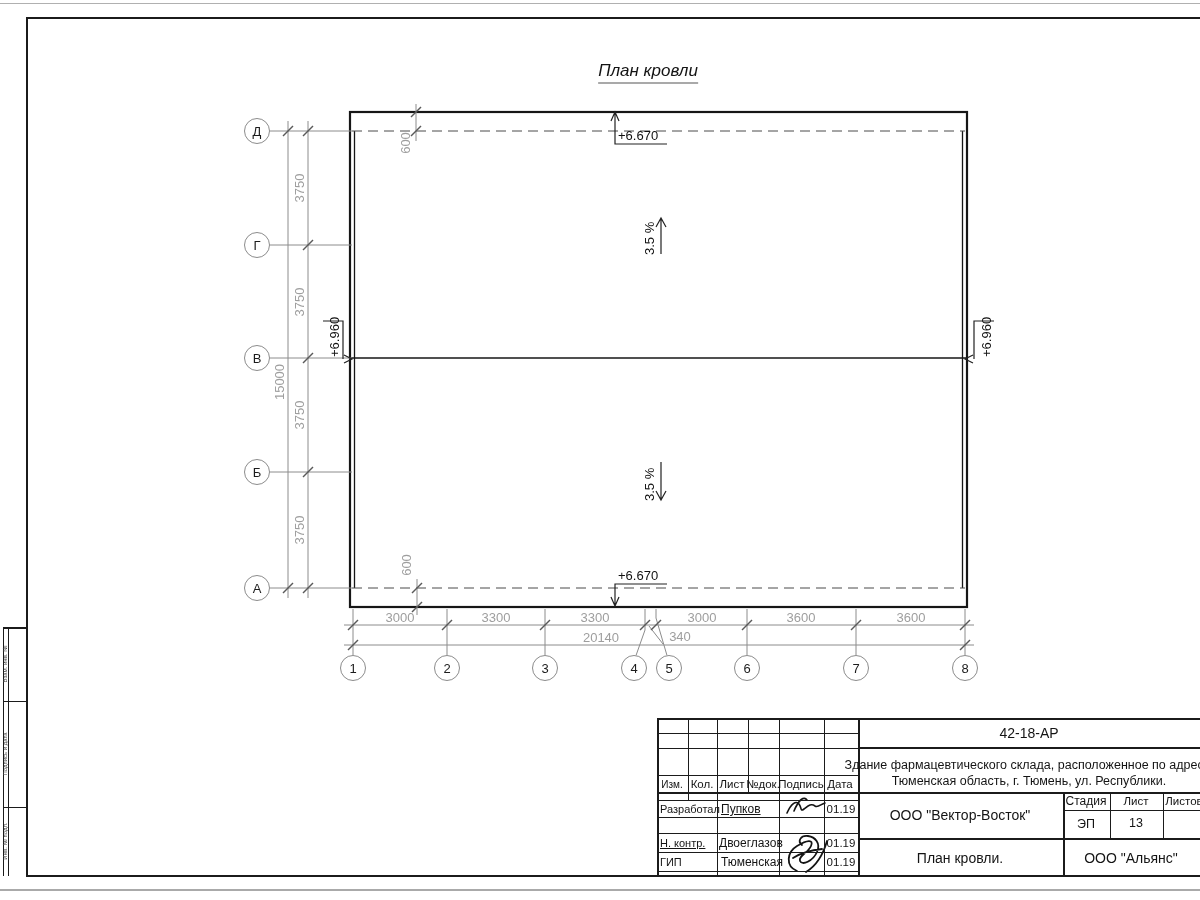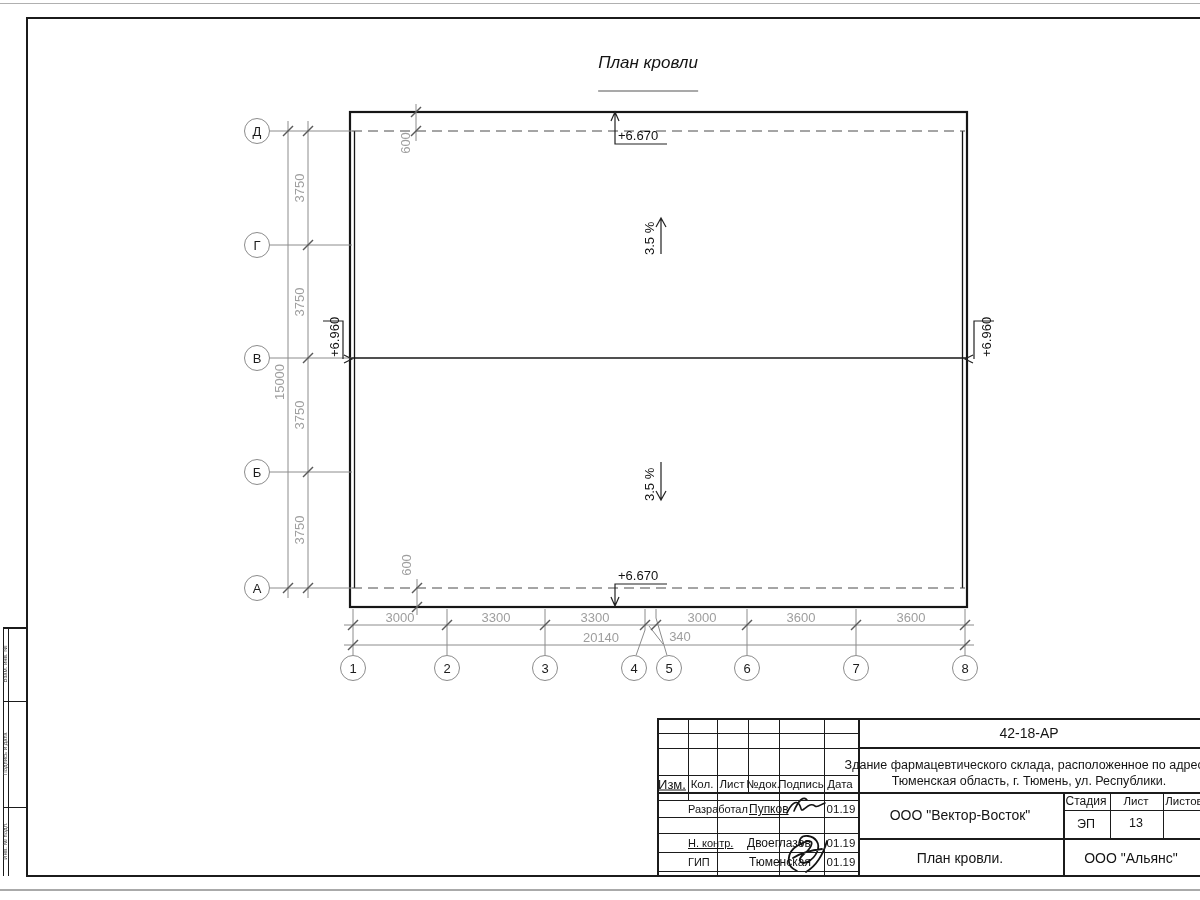--- a/index.html
+++ b/index.html
@@ -3,26 +3,26 @@
 <meta charset="utf-8">
 <style>
   html,body{margin:0;padding:0;background:#fff;}
   #page{position:relative;width:1200px;height:900px;background:#ffffff;overflow:hidden;
         font-family:"Liberation Sans",sans-serif;color:#111;}
   svg text{font-family:"Liberation Sans",sans-serif;}
   .hl,.vl{position:absolute;background:#1b1b1b;}
   .hl{height:1px;} .vl{width:1px;}
   .tx{position:absolute;white-space:nowrap;color:#141414;}
   .ctr{transform:translate(-50%,-50%);}
-  .lft{transform:translate(0,-50%);padding-left:28px;}
+  .lft{transform:translate(0,-50%);}
   .rot{transform:translate(-50%,-50%) rotate(-90deg);}
   .dimtext{fill:#9e9e9e;font-size:13px;}
   .axistext{fill:#1c1c1c;font-size:13px;}
   .marktext{fill:#111;font-size:13px;}
-  #maintitle{font-size:17px;font-style:italic;border-bottom:1px solid #555;padding-bottom:18px;}
+  #maintitle{font-size:17px;font-style:italic;border-bottom:1px solid #555;padding-bottom:2px;}
 </style>
 </head>
 <body>
 
 <div id="page">
 
   <div class="hl" style="left:0;top:3px;width:1200px;background:#b0b0b0;"></div>
   <div class="hl" style="left:0;top:889px;width:1200px;height:2px;background:#aaaaaa;"></div>
 
   <div class="vl" style="left:26px;top:17px;height:860px;width:2px;"></div>
@@ -214,21 +214,21 @@
   <div class="hl" style="left:858px;top:838px;width:342px;height:2px;"></div>
   <div class="vl" style="left:1063px;top:792px;height:85px;width:2px;"></div>
   <div class="vl" style="left:1110px;top:792px;height:46px;"></div>
   <div class="vl" style="left:1163px;top:792px;height:46px;"></div>
   <div class="hl" style="left:1063px;top:810px;width:137px;"></div>
 
   <span class="tx ctr" style="left:1029px;top:733px;font-size:14px;">42-18-АР</span>
   <span class="tx ctr" style="left:1029px;top:765px;font-size:12.5px;">Здание фармацевтического склада, расположенное по адресу:</span>
   <span class="tx ctr" style="left:1029px;top:781px;font-size:12.5px;">Тюменская область, г. Тюмень, ул. Республики.</span>
 
-  <span class="tx ctr" style="left:672px;top:784px;font-size:13px;text-decoration:underline;">Изм.</span>
+  <span class="tx ctr" style="left:672px;top:784px;font-size:10px;">Изм.</span>
   <span class="tx ctr" style="left:702px;top:784px;font-size:11.5px;">Кол.</span>
   <span class="tx ctr" style="left:732px;top:784px;font-size:11.5px;">Лист</span>
   <span class="tx ctr" style="left:763px;top:784px;font-size:11.5px;">№док.</span>
   <span class="tx ctr" style="left:801px;top:784px;font-size:11.5px;">Подпись</span>
   <span class="tx ctr" style="left:840px;top:784px;font-size:11.5px;">Дата</span>
 
   <span class="tx lft" style="left:660px;top:809px;font-size:11px;">Разработал</span>
   <span class="tx lft" style="left:721px;top:809px;font-size:12px;text-decoration:underline;">Пупков</span>
   <span class="tx ctr" style="left:841px;top:809px;font-size:11.5px;">01.19</span>
 

